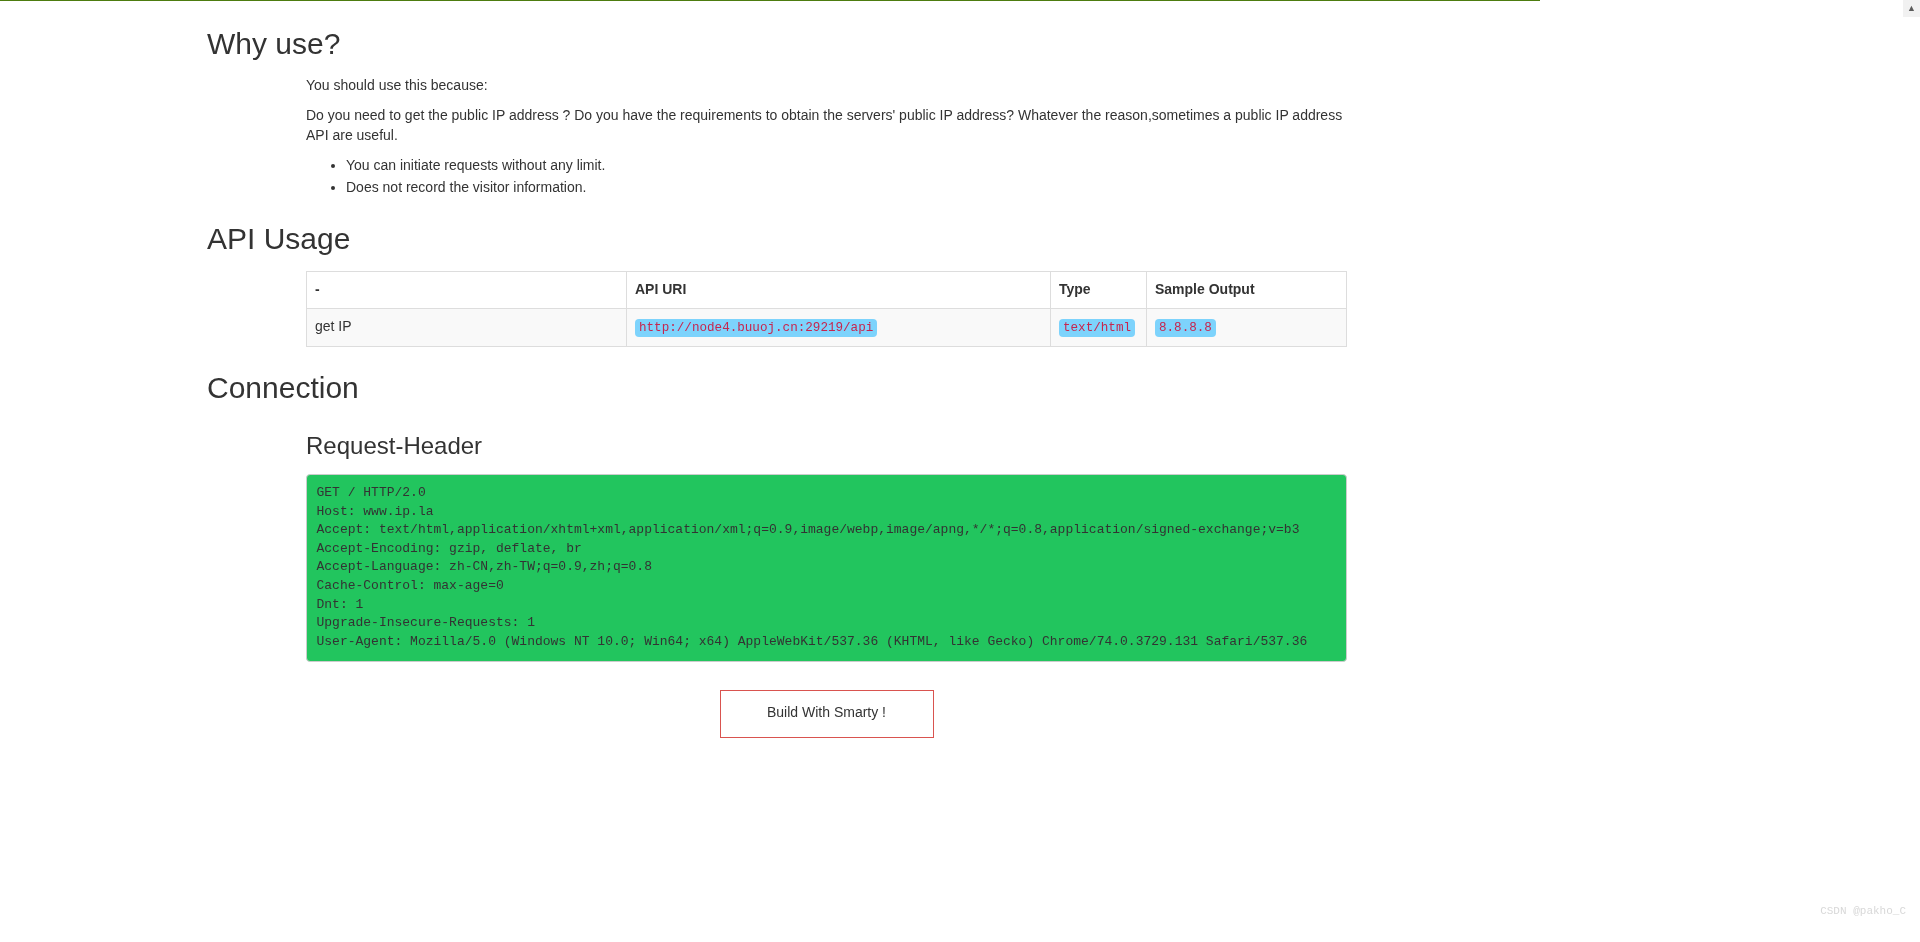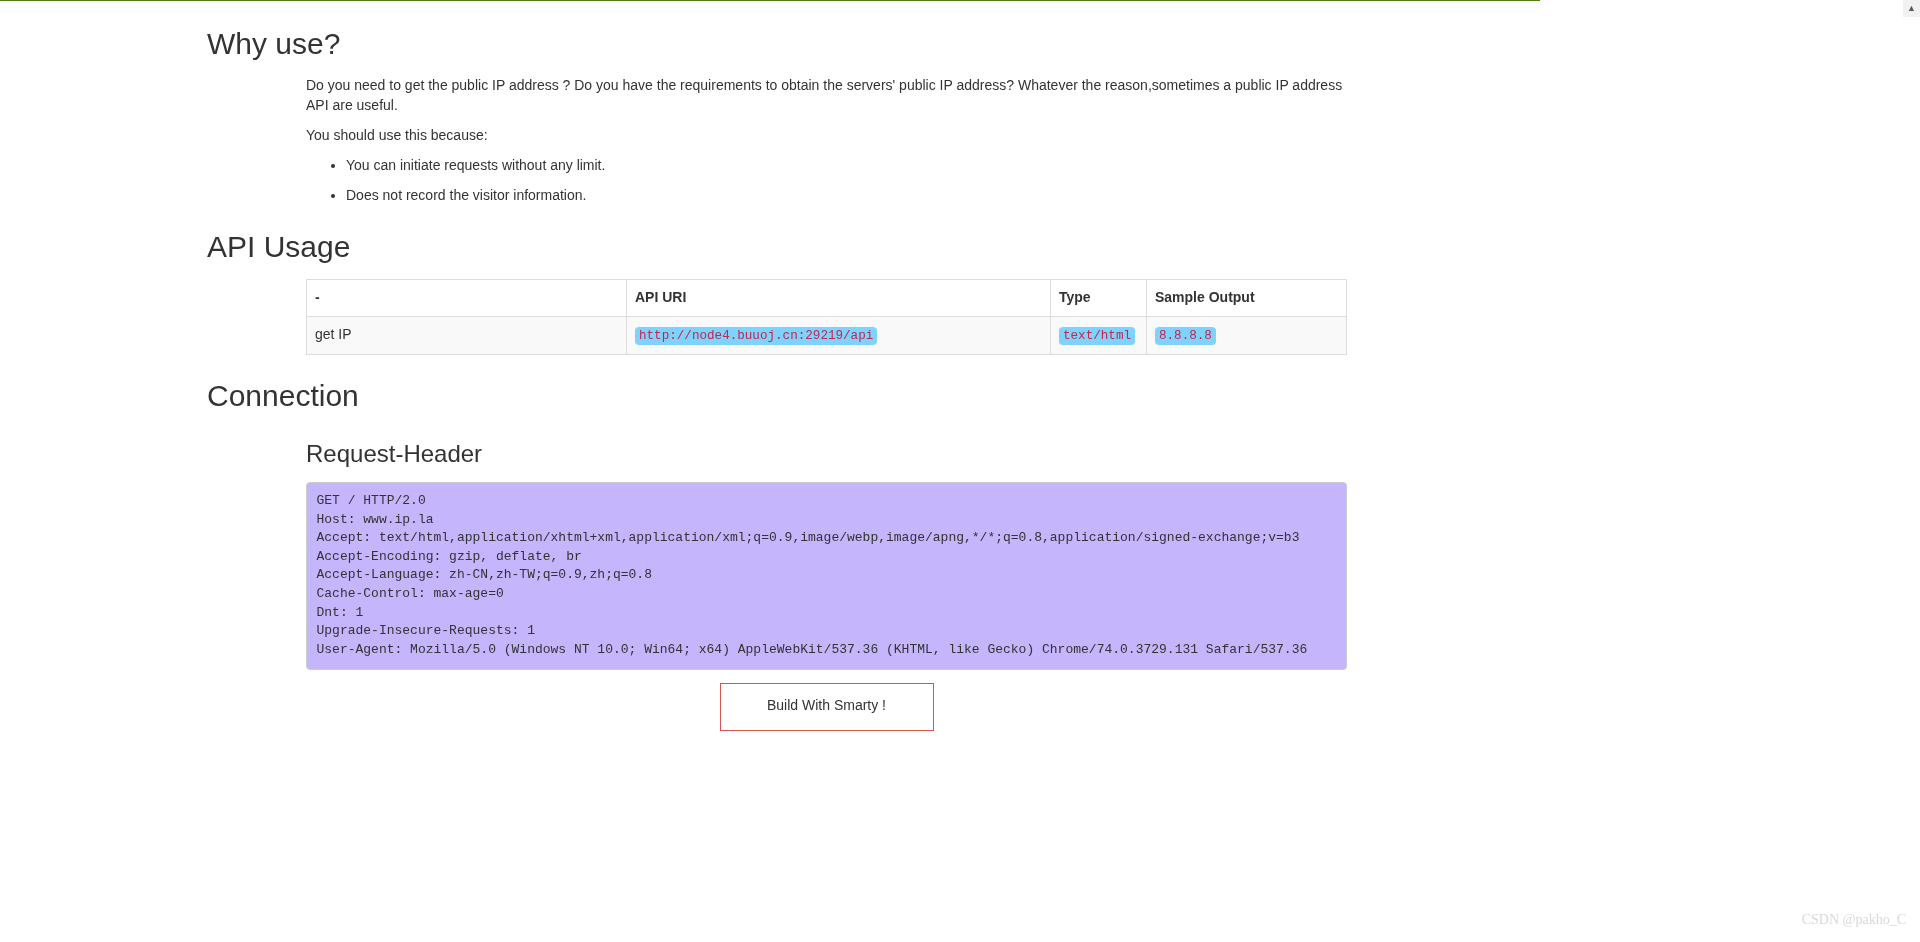--- a/index.html
+++ b/index.html
@@ -39,21 +39,21 @@
       padding-left: 99px;
     }
     p {
       margin: 0 0 10px;
       color: #333;
     }
     ul {
       margin: 0 0 10px;
       padding-left: 40px;
     }
-    li { margin: 10px 0; }
+    li { margin: 2px 0; }
     table {
       width: 100%;
       border-collapse: collapse;
       margin-bottom: 20px;
     }
     table th, table td {
       border: 1px solid #ddd;
       padding: 8px;
       text-align: left;
       vertical-align: top;
@@ -70,47 +70,47 @@
       font-size: 12.6px;
       color: #c7254e;
       background-color: #7dd3fc;
       padding: 2px 4px;
       border-radius: 4px;
       white-space: nowrap;
     }
     pre {
       display: block;
       padding: 9.5px;
-      margin: 0 0 13px;
+      margin: 0 0 28px;
       font-family: Menlo, Monaco, Consolas, "Courier New", monospace;
       font-size: 13px;
       line-height: 1.428;
       color: #333;
-      background-color: #c4b5fd;
+      background-color: #22c55e;
       border: 1px solid #ccc;
       border-radius: 4px;
       white-space: pre-wrap;
       word-break: break-all;
     }
     .footer-box {
       width: 214px;
       margin: 8px auto 0;
       border: 1px solid #d9534f;
       text-align: center;
       padding: 12px 0 14px;
       font-size: 14px;
       color: #333;
     }
     .watermark {
       position: fixed;
       right: 14px;
-      bottom: 12px;
-      font-size: 14px;
+      bottom: 22px;
+      font-size: 11px;
       color: #d8d8d8;
-      font-family: Liberation Serif, serif;
+      font-family: Liberation Mono, monospace;
       pointer-events: none;
       user-select: none;
     }
     .scroll-up {
       position: fixed;
       right: 0;
       top: 0;
       width: 17px;
       height: 17px;
       display: flex;
@@ -122,22 +122,22 @@
     }
   </style>
 </head>
 <body>
 
 <div class="page">
   <div class="container">
 
     <h2>Why use?</h2>
     <div class="indent">
+      <p>You should use this because:</p>
       <p>Do you need to get the public IP address ? Do you have the requirements to obtain the servers' public IP address? Whatever the reason,sometimes a public IP address API are useful.</p>
-      <p>You should use this because:</p>
       <ul>
         <li>You can initiate requests without any limit.</li>
         <li>Does not record the visitor information.</li>
       </ul>
     </div>
 
     <h2>API Usage</h2>
     <div class="indent">
       <table>
         <thead>

